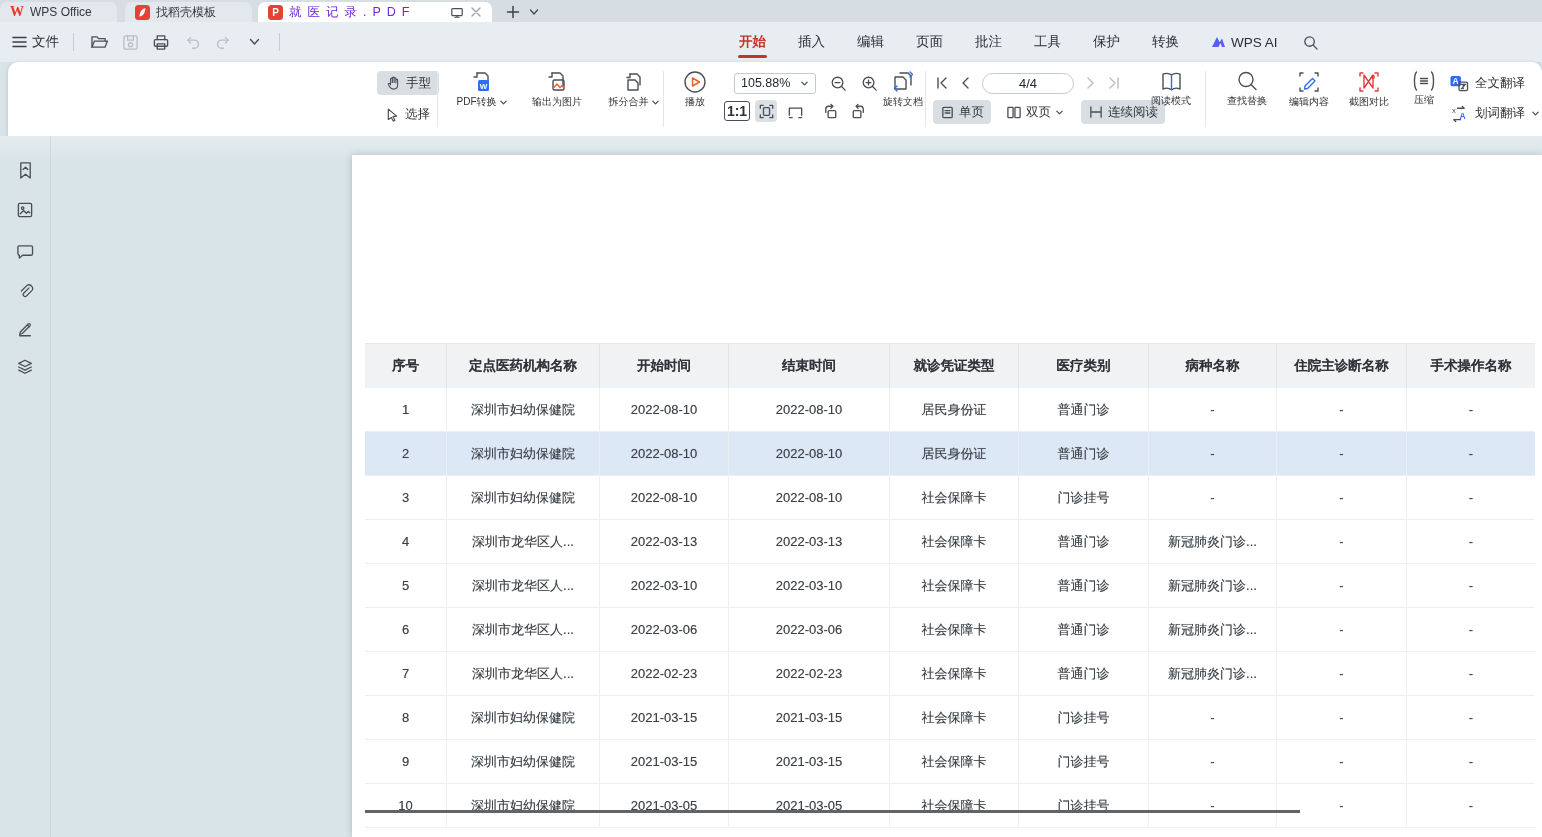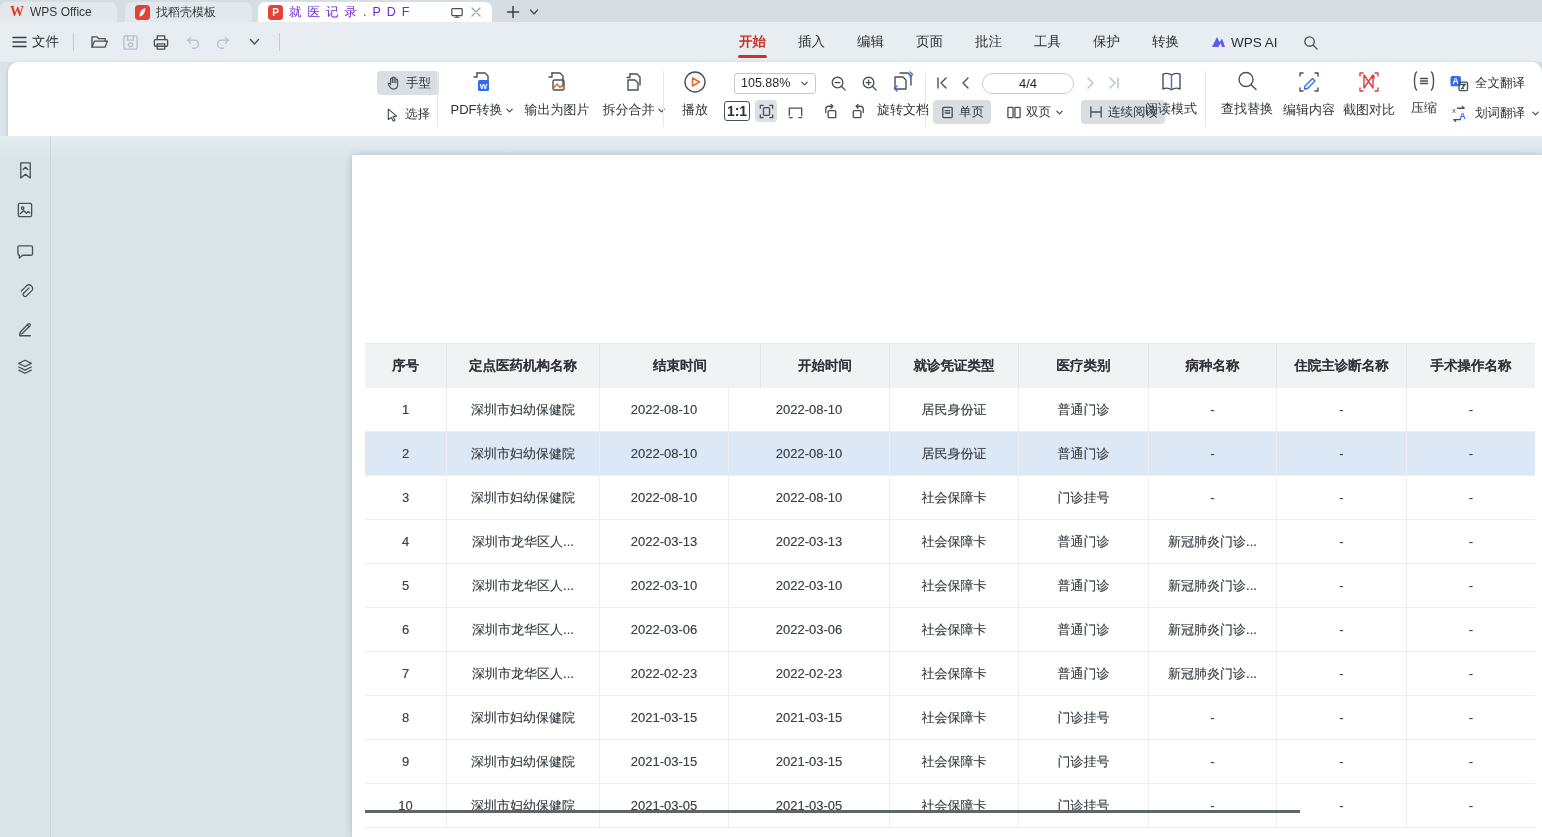--- a/index.html
+++ b/index.html
@@ -42,21 +42,21 @@
   .menu-item.active::after{content:"";position:absolute;left:0;right:0;bottom:4px;height:3px;background:#c5342c;border-radius:2px;}
   .wps-ai{display:flex;align-items:center;gap:5px;font-size:13.5px;color:#2b3036;}
 
   
   .ribbon{position:absolute;left:8px;top:62px;width:1534px;height:74px;background:#fff;border-radius:10px 10px 0 0;box-shadow:0 1px 4px rgba(40,60,70,.20);}
   .rsep{position:absolute;top:9px;width:1px;height:56px;background:#e3e7ea;}
   .rgrp{position:absolute;}
   .pillbtn{display:flex;align-items:center;gap:5px;font-size:12.5px;color:#2e3338;padding:3px 8px;border-radius:4px;height:18px;}
   .pillbtn.sel{background:#d9dee2;}
   .bigbtn{display:flex;flex-direction:column;align-items:center;justify-content:flex-start;padding-top:7px;height:67px;box-sizing:border-box;}
-  .bigbtn .lbl{font-size:13px;color:#2e3338;margin-top:6px;display:flex;align-items:center;gap:2px;white-space:nowrap;}
+  .bigbtn .lbl{font-size:10px;color:#2e3338;display:flex;align-items:center;gap:2px;white-space:nowrap;}
   .caret{width:9px;height:9px;flex:none;}
   .zoombox{width:82px;height:21px;border:1px solid #c4cbd0;border-radius:3px;background:#fff;display:flex;align-items:center;font-size:12.5px;color:#23282d;padding:0 6px;box-sizing:border-box;justify-content:space-between;}
   .smbtn{width:22px;height:22px;border-radius:4px;display:flex;align-items:center;justify-content:center;}
   .smbtn.sel{background:#dce0e4;}
   .i11{border:1.3px solid #4a4f55;border-radius:3px;font-size:14px;line-height:1;padding:2px 2px;color:#2e3338;font-weight:bold;}
   .navbox{width:92px;height:21px;border:1px solid #c4cbd0;border-radius:11px;background:#fff;display:flex;align-items:center;justify-content:center;font-size:13px;color:#23282d;box-sizing:border-box;}
   .togglebtn{display:flex;align-items:center;gap:4px;font-size:12.5px;color:#2e3338;padding:3px 7px;border-radius:4px;height:18px;white-space:nowrap;}
   .togglebtn.sel{background:#d9dee2;}
   .row1{position:absolute;top:10px;display:flex;align-items:center;}
   .row2{position:absolute;top:38px;display:flex;align-items:center;}
@@ -510,22 +510,22 @@
         <path d="M3 10l7 3.5 7-3.5" class="st"></path>
         <path d="M3 13.5L10 17l7-3.5" class="st"></path>
       </svg>
   </div>
 
   <div class="page">
     <div class="doc-table">
       <div class="thead">
           <div class="th" style="width: 82px;">序号</div>
           <div class="th" style="width: 153px;">定点医药机构名称</div>
+          <div class="th" style="width: 129px;">开始时间</div>
           <div class="th" style="width: 161px;">结束时间</div>
-          <div class="th" style="width: 129px;">开始时间</div>
           <div class="th" style="width: 129px;">就诊凭证类型</div>
           <div class="th" style="width: 130px;">医疗类别</div>
           <div class="th" style="width: 128px;">病种名称</div>
           <div class="th" style="width: 130px;">住院主诊断名称</div>
           <div class="th" style="width: 128px;">手术操作名称</div>
         </div>
       <div>
           <div class="tr">
             <div class="td" style="width: 82px;">1</div>
             <div class="td" style="width: 153px;">深圳市妇幼保健院</div>

